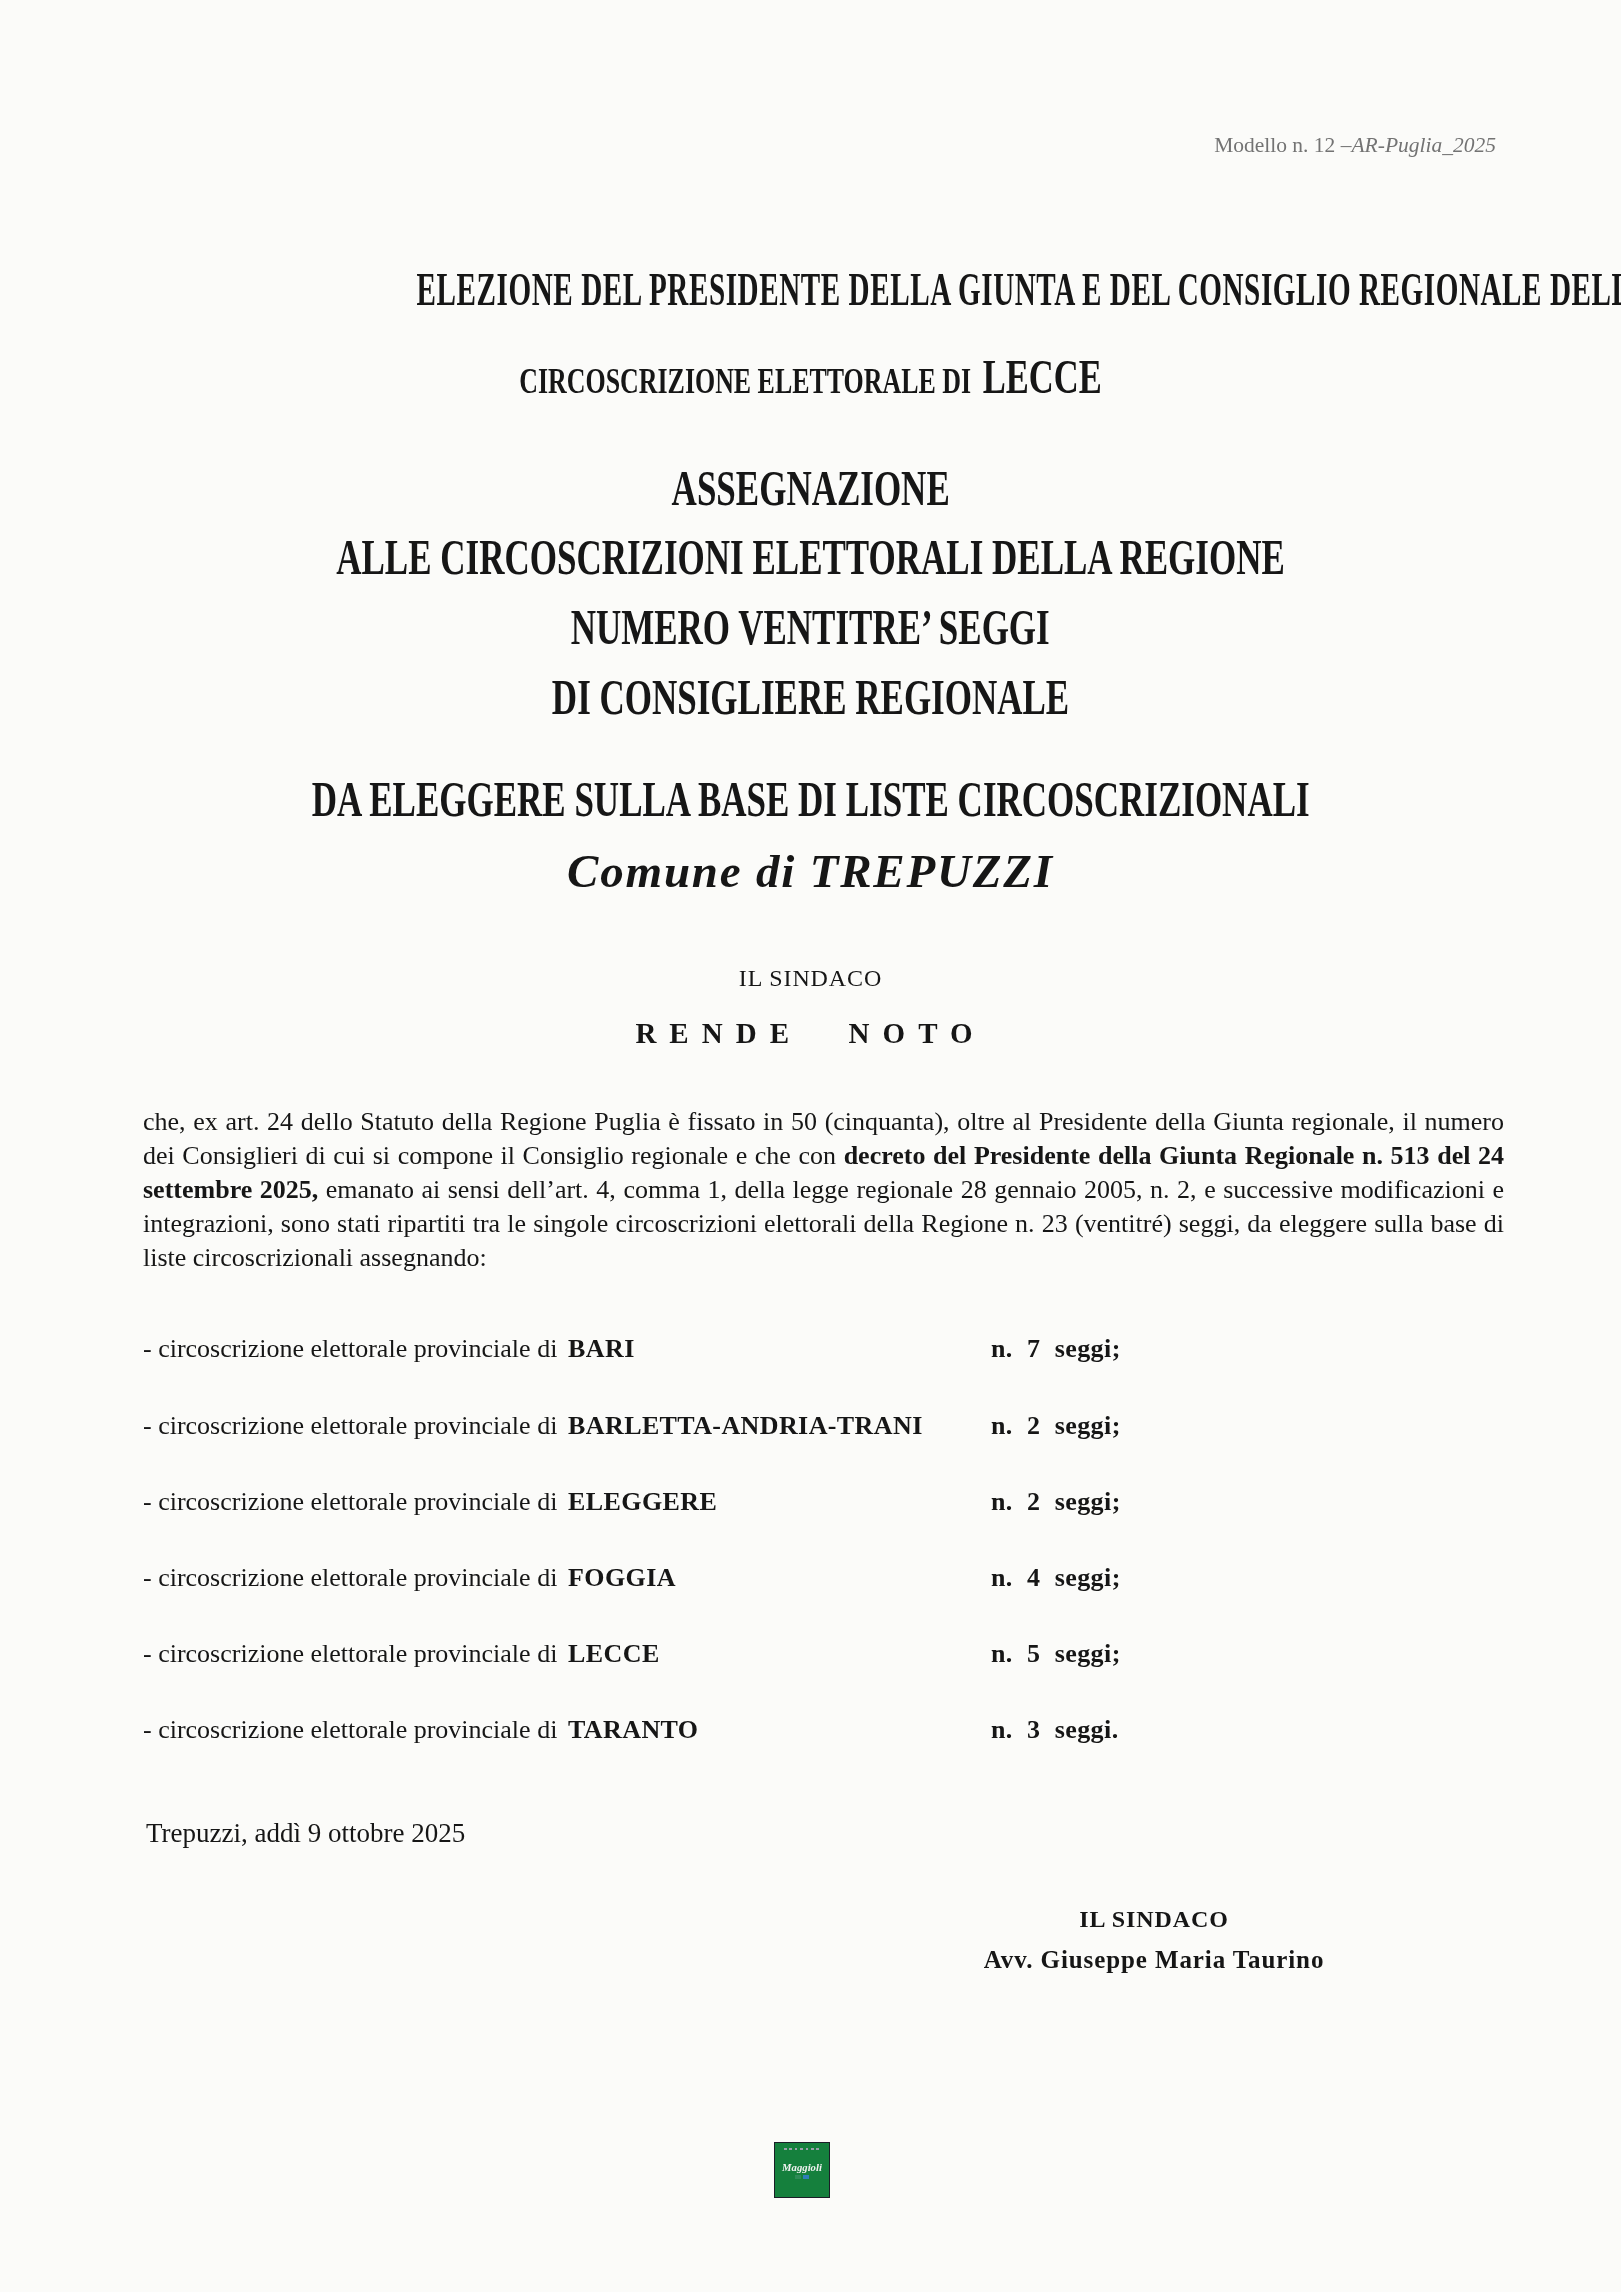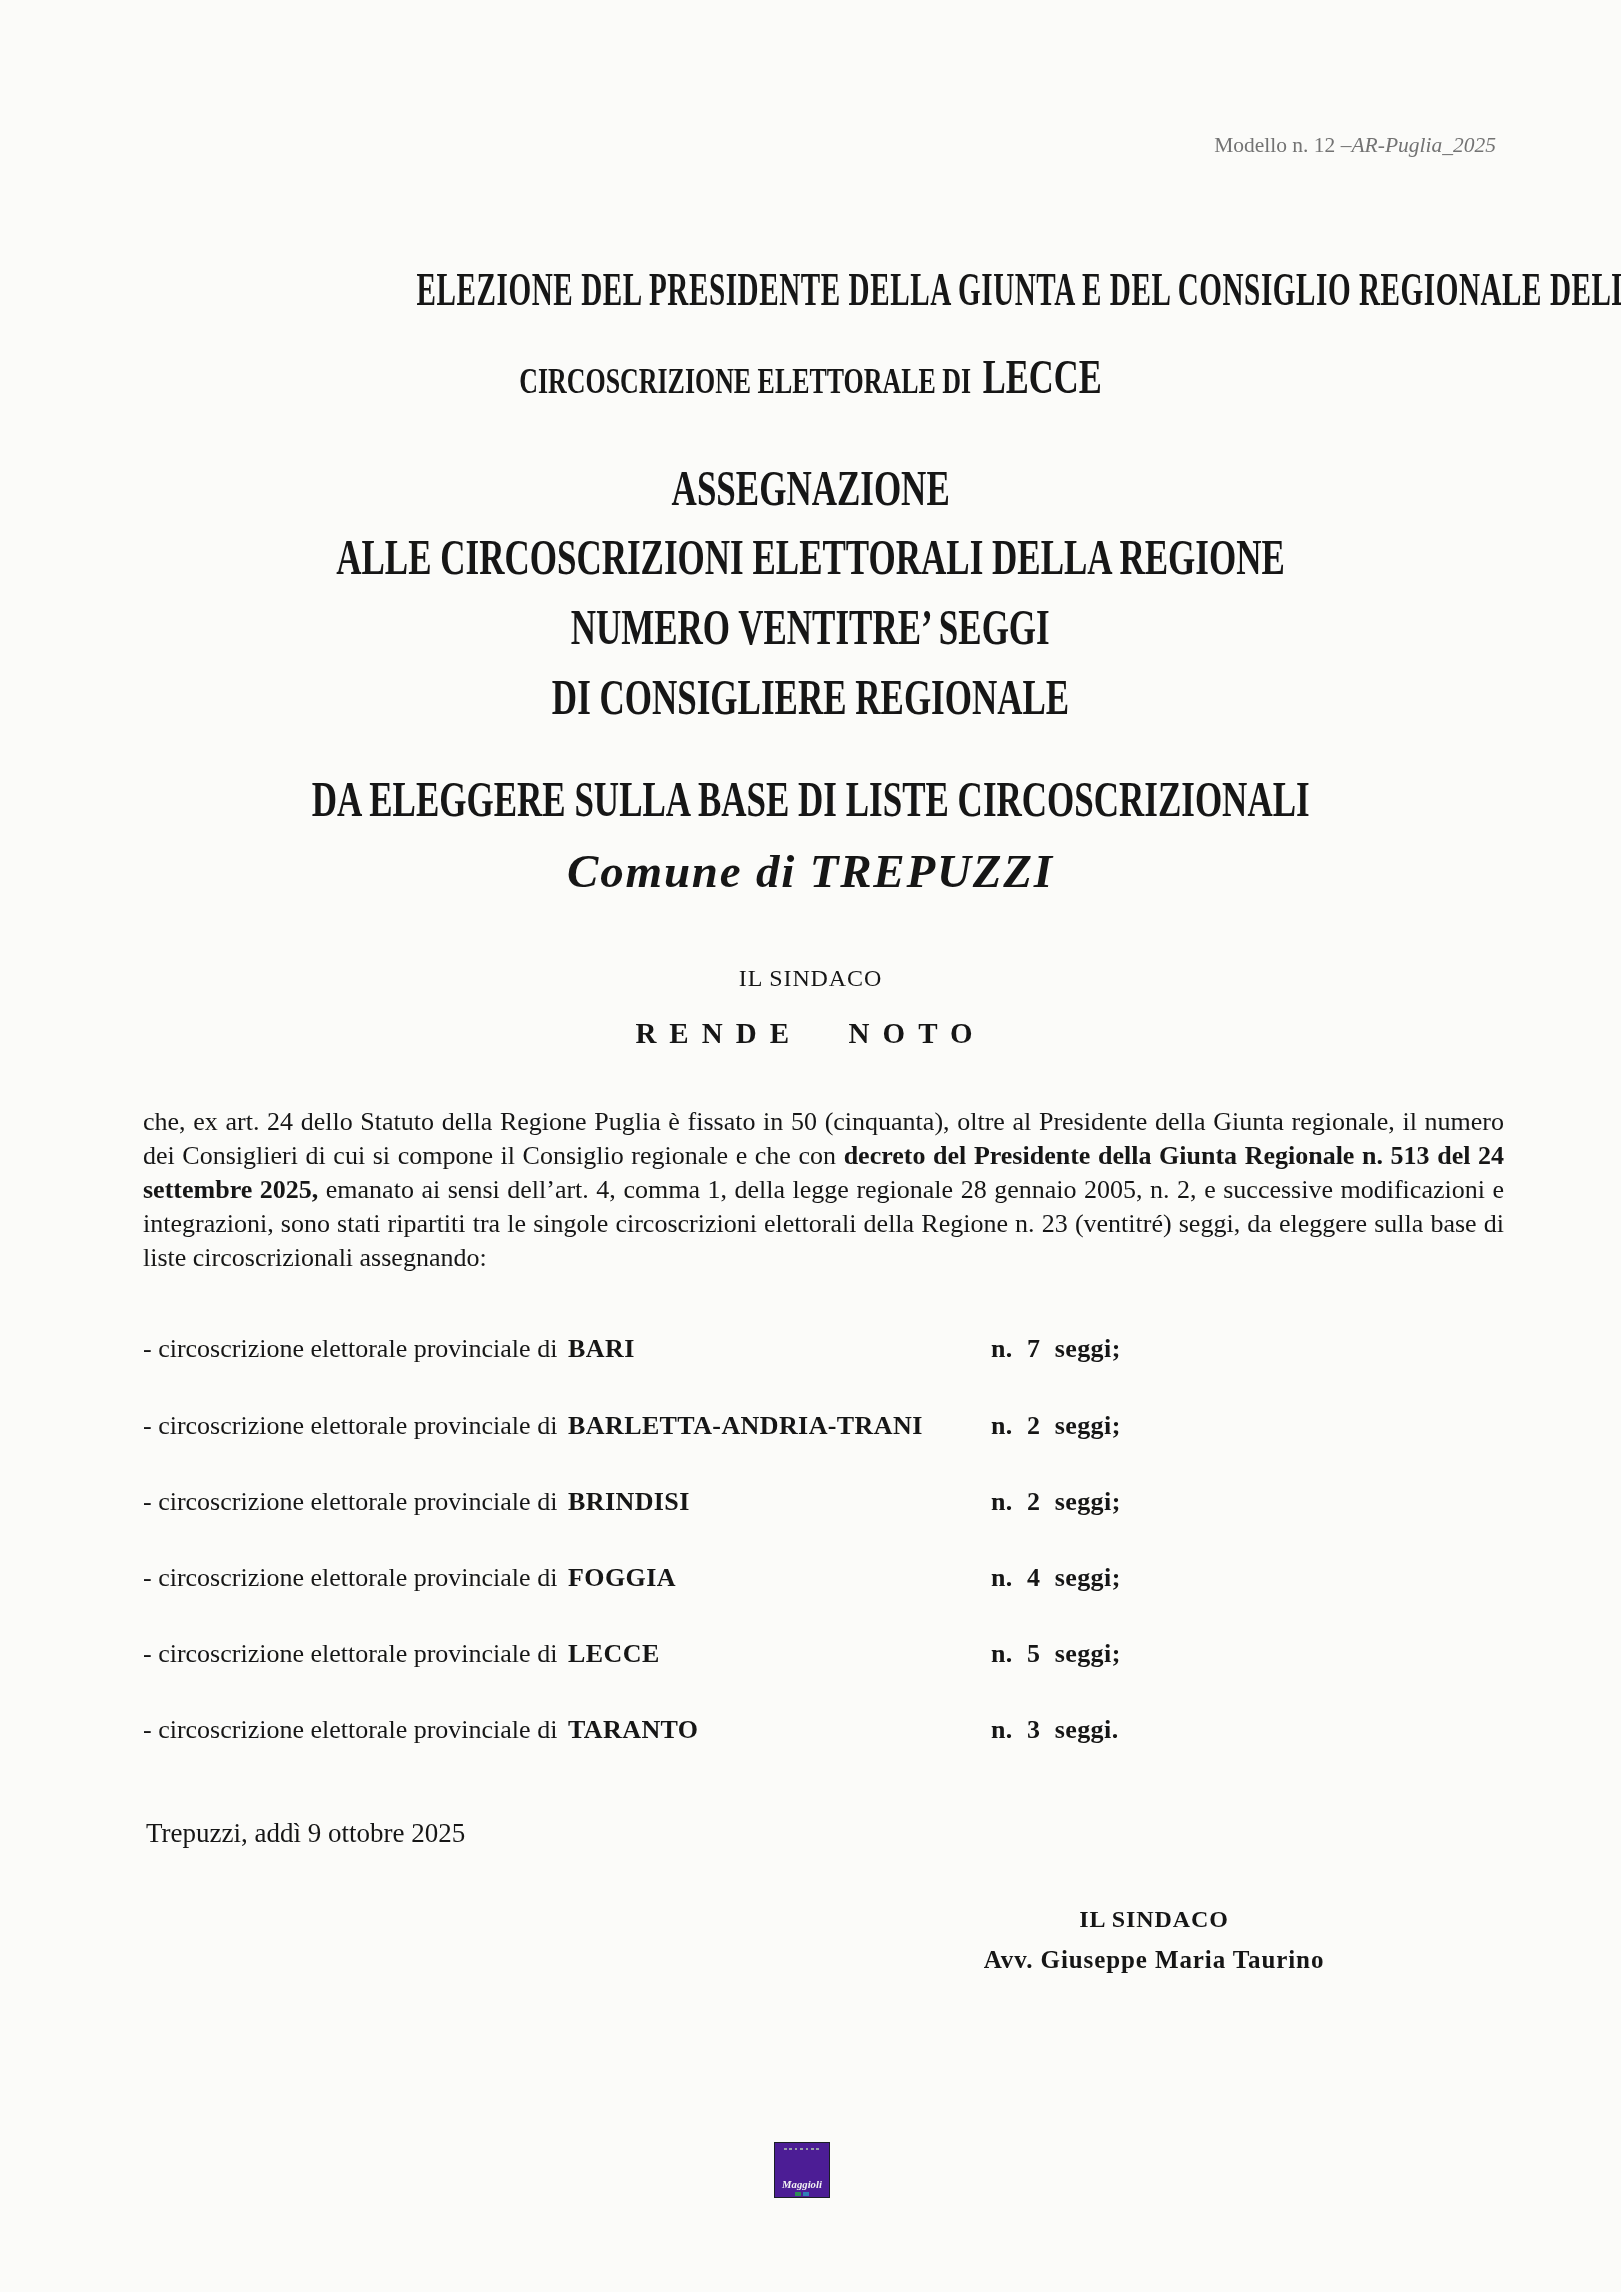--- a/index.html
+++ b/index.html
@@ -58,23 +58,23 @@
 
   .date-line{top:1818px;left:146px;font-size:27px;}
 
   .signature{top:1906px;left:930px;width:448px;text-align:center;}
   .signature .role{font-weight:bold;font-size:24px;letter-spacing:0.9px;}
   .signature .name{font-weight:bold;font-size:25px;margin-top:12.5px;letter-spacing:0.9px;}
 
   
   .pub-logo{
     top:2142px;left:774px;width:56px;height:56px;
-    background:#4c1d95;border:0.9px solid #1a1e27;
+    background:#15803d;border:0.9px solid #1a1e27;
     display:flex;flex-direction:column;align-items:center;justify-content:flex-end;
-    box-sizing:border-box;padding-bottom:1px;
+    box-sizing:border-box;padding-bottom:18px;
   }
   .pub-logo .tiny-row{
     position:absolute;top:4.5px;left:9px;right:9px;height:2.7px;
     background:repeating-linear-gradient(90deg,#9aa0ab 0 2.7px,transparent 2.7px 5.4px);
   }
   .pub-logo .word{
     color:#f2f2f2;font-size:10.7px;font-weight:bold;font-style:italic;
     font-family:"Liberation Serif",serif;line-height:10.7px;
   }
   .pub-logo .chips{display:flex;gap:2.7px;margin-top:2.7px;}
@@ -136,21 +136,21 @@
 </div>
 <div class="abs alloc-row ar1">
   <span>- circoscrizione elettorale provinciale di</span><span class="prov">BARLETTA-ANDRIA-TRANI</span>
   <span class="seats">
     <span>n.</span>
       <span>2</span>
       <span>seggi;</span>
   </span>
 </div>
 <div class="abs alloc-row ar2">
-  <span>- circoscrizione elettorale provinciale di</span><span class="prov">BRINDISI</span>
+  <span>- circoscrizione elettorale provinciale di</span><span class="prov">ELEGGERE</span>
   <span class="seats">
     <span>n.</span>
       <span>2</span>
       <span>seggi;</span>
   </span>
 </div>
 <div class="abs alloc-row ar3">
   <span>- circoscrizione elettorale provinciale di</span><span class="prov">FOGGIA</span>
   <span class="seats">
     <span>n.</span>

